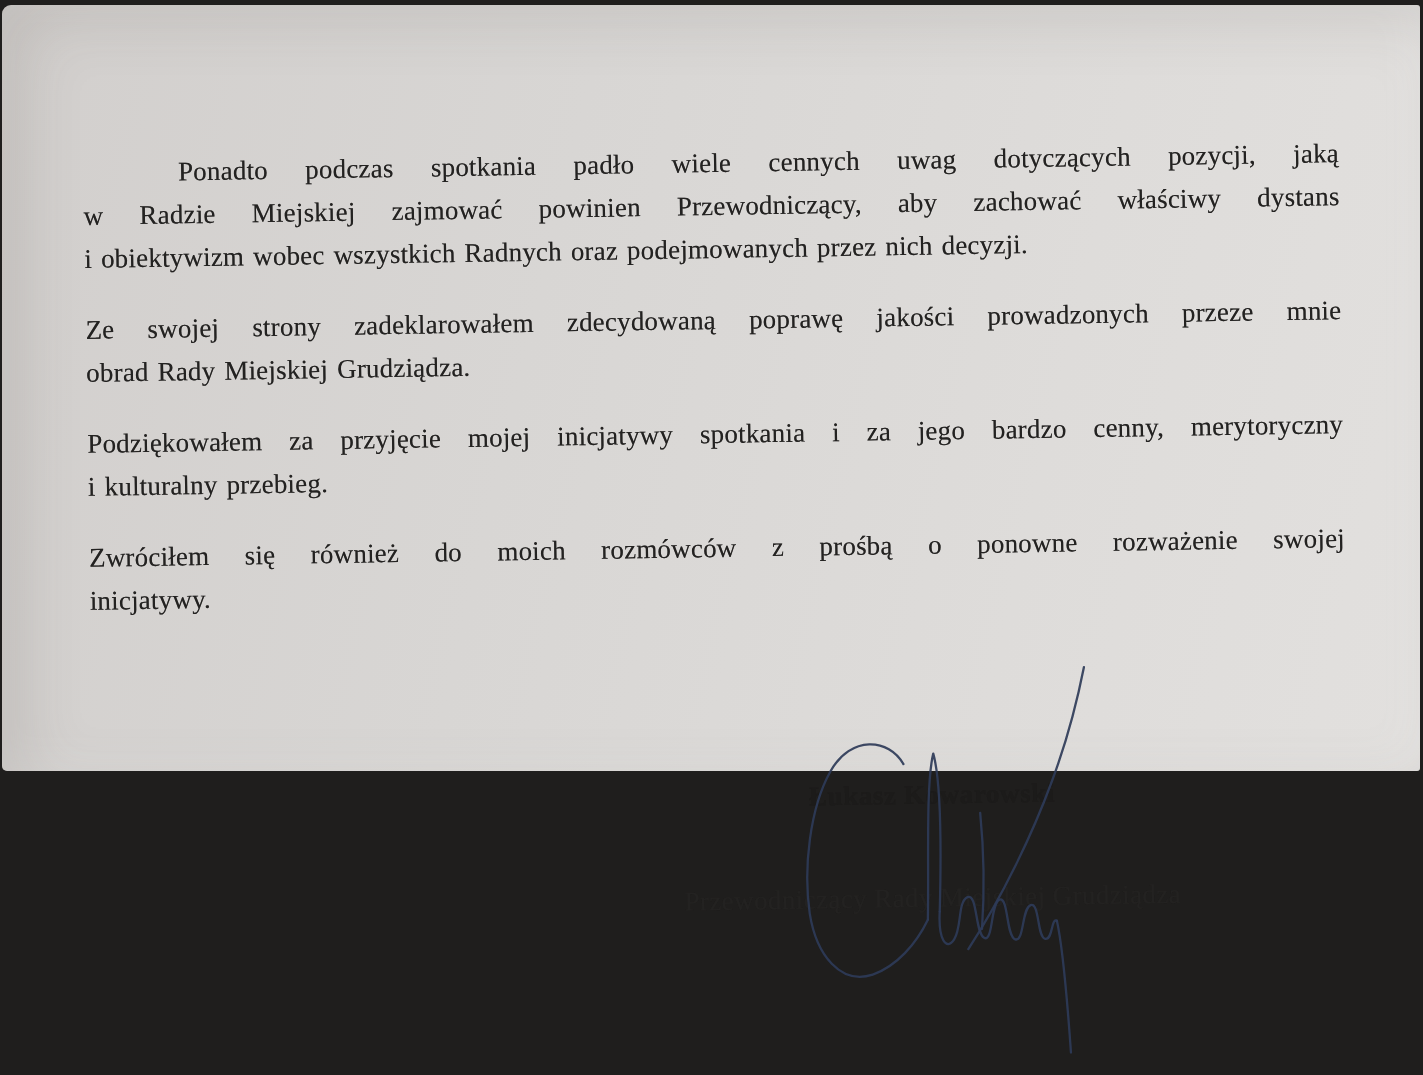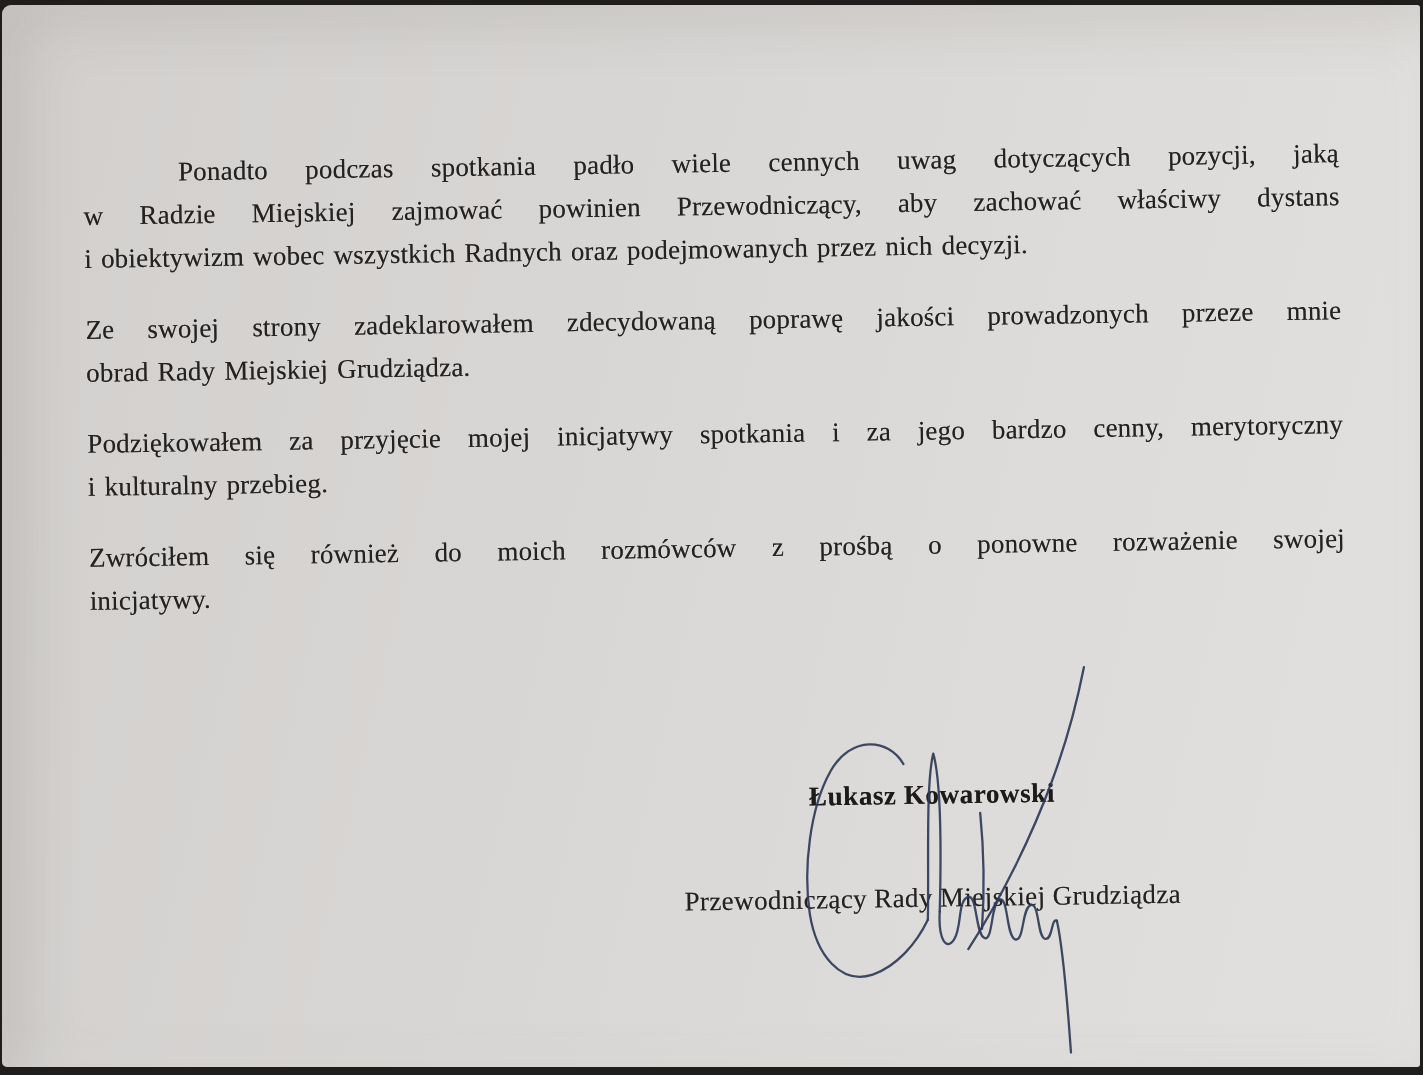--- a/index.html
+++ b/index.html
@@ -9,21 +9,21 @@
     height: 1075px;
     background: #1f1e1d;
     overflow: hidden;
     font-family: "Liberation Serif", "DejaVu Serif", serif;
   }
   .paper {
     position: absolute;
     left: 2px;
     top: 5px;
     width: 1418px;
-    height: 1062px;
+    height: 766px;
     background: linear-gradient(103deg, #d2cfcd 0%, #d8d6d4 38%, #dedcda 72%, #e2e0de 100%);
     border-radius: 9px 3px 3px 5px;
     box-shadow: inset 22px 14px 60px rgba(95, 88, 82, 0.16),
                 inset -12px -8px 40px rgba(255, 255, 255, 0.22);
   }
   .content {
     position: absolute;
     left: 85px;
     top: 137px;
     width: 1256px;

